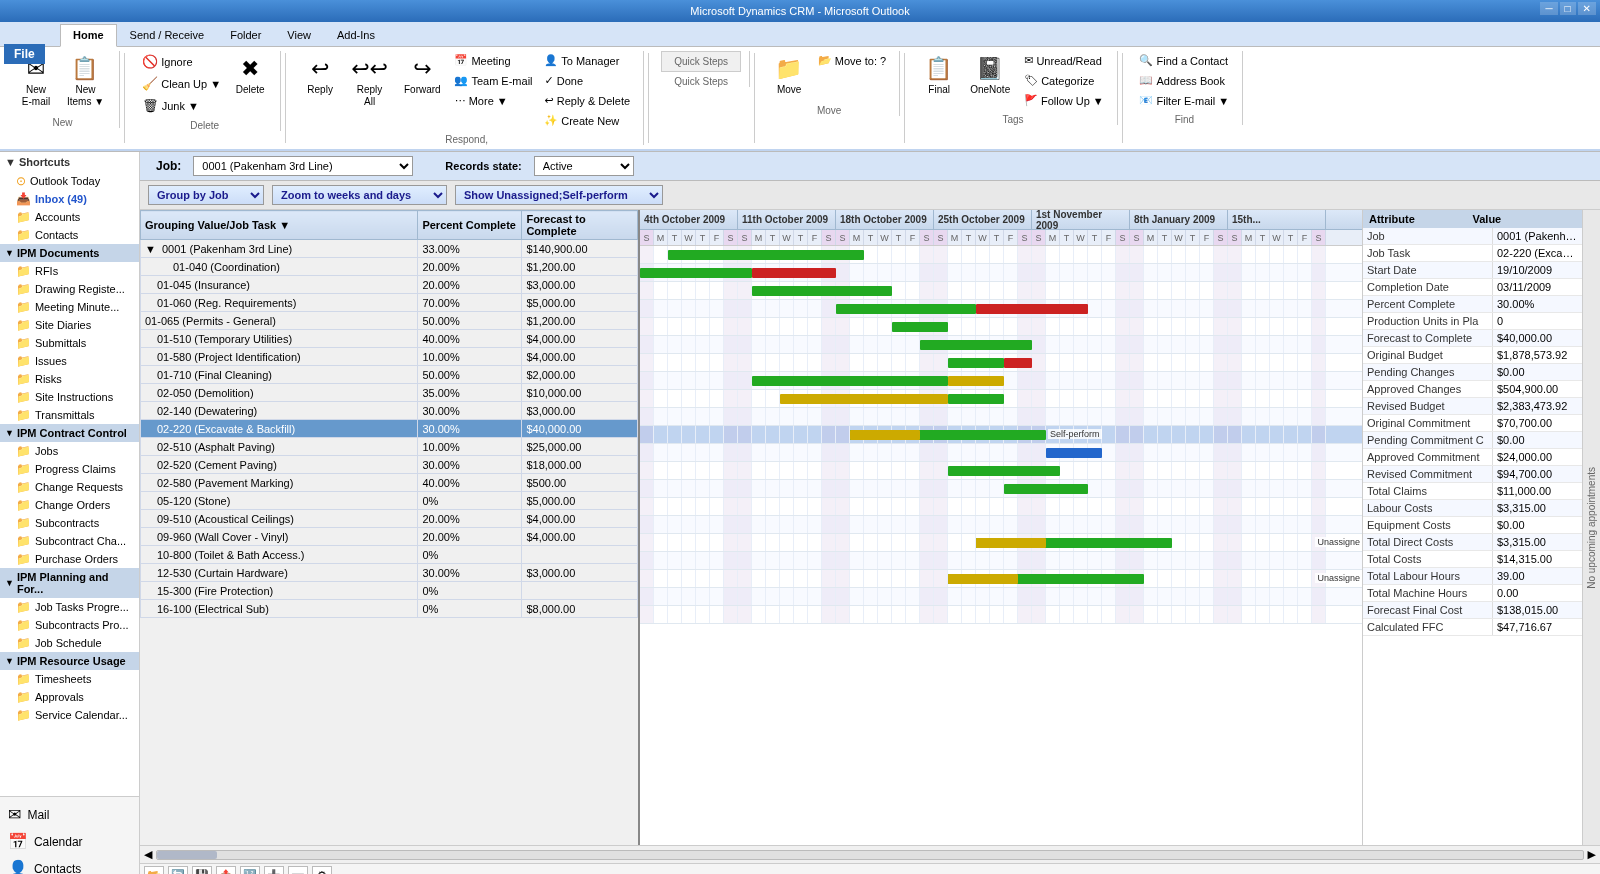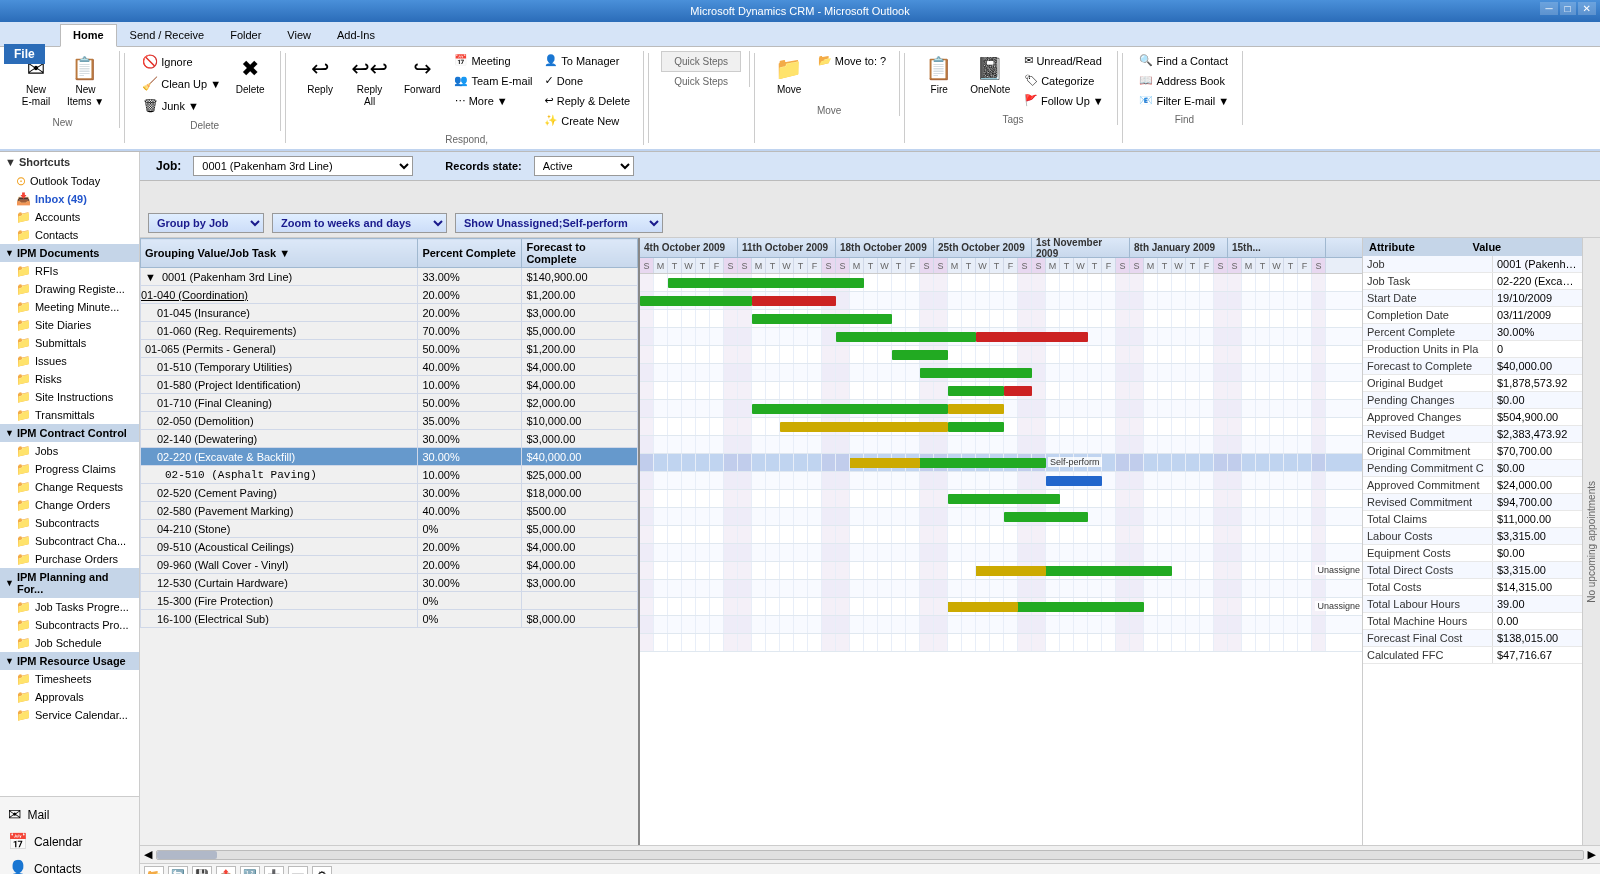--- a/index.html
+++ b/index.html
@@ -50,21 +50,21 @@
 
     
     #job-bar { background: #d6e4f7; padding: 4px 16px; display: flex; align-items: center; gap: 12px; border-bottom: 1px solid #bbb; }
     .job-label { font-weight: bold; font-size: 12px; }
     .job-select { padding: 2px 20px 2px 4px; font-size: 11px; border: 1px solid #999; background: white; width: 220px; }
     .state-label { font-weight: bold; font-size: 11px; margin-left: 20px; }
     .state-select { padding: 2px 20px 2px 4px; font-size: 11px; border: 1px solid #999; background: white; width: 100px; }
 
     
     #filter-bar { display: flex; align-items: center; gap: 8px; padding: 4px 8px; background: #e8e8e8; border-bottom: 1px solid #ccc; }
-    .filter-select { padding: 2px 18px 2px 4px; font-size: 11px; border: 1px solid #999; background: linear-gradient(to bottom, #e0eeff, #ccddf8); color: #1a1a8c; font-weight: bold; margin-top: 28px; }
+    .filter-select { padding: 2px 18px 2px 4px; font-size: 11px; border: 1px solid #999; background: linear-gradient(to bottom, #e0eeff, #ccddf8); color: #1a1a8c; font-weight: bold; }
 
     
     #gantt-container { display: flex; flex: 1; overflow: hidden; }
     #gantt-left { width: 500px; flex-shrink: 0; overflow: hidden; border-right: 2px solid #888; }
     #gantt-right { flex: 1; overflow: hidden; position: relative; }
 
     
     #attr-panel { width: 220px; flex-shrink: 0; background: white; border-left: 1px solid #ccc; overflow-y: auto; font-size: 11px; }
     #attr-panel-header { display: flex; font-weight: bold; background: #c5d5e8; padding: 3px 6px; }
     #attr-panel-header div { flex: 1; }
@@ -209,21 +209,21 @@
         </div>
       </div>
       <div class="ribbon-group-label">Move</div>
     </div>
     <div class="ribbon-separator"></div>
 
     <div class="ribbon-group">
       <div class="ribbon-group-inner">
         <div class="ribbon-btn-large">
           <div class="icon">📋</div>
-          <div class="label">Fire</div>
+          <div class="label">Final</div>
         </div>
         <div class="ribbon-btn-large">
           <div class="icon">📓</div>
           <div class="label">OneNote</div>
         </div>
         <div class="ribbon-small-col">
           <div class="ribbon-btn-small"><span>✉</span>Unread/Read</div>
           <div class="ribbon-btn-small"><span>🏷</span>Categorize</div>
           <div class="ribbon-btn-small"><span>🚩</span>Follow Up ▼</div>
         </div>
@@ -351,21 +351,21 @@
 
             <tr>
     <td style="">
       <span style="cursor:pointer;margin-right:3px;">▼</span>
       0001 (Pakenham 3rd Line)
     </td>
     <td style="">33.00%</td>
     <td style="">$140,900.00</td>
   </tr>
                 <tr>
-    <td style="padding-left:0;text-decoration:underline;">
+    <td style="padding-left:32px;">
       
       01-040 (Coordination)
     </td>
     <td style="">20.00%</td>
     <td style="">$1,200.00</td>
   </tr>
                 <tr>
     <td style="padding-left:16px;">
       
       01-045 (Insurance)
@@ -431,21 +431,21 @@
   </tr>
                 <tr class="selected">
     <td style="padding-left:16px;background:#6699cc;color:white;">
       
       02-220 (Excavate &amp; Backfill)
     </td>
     <td style="background:#6699cc;color:white;">30.00%</td>
     <td style="background:#6699cc;color:white;">$40,000.00</td>
   </tr>
                 <tr>
-    <td style="padding-left:24px;font-family:Liberation Mono, monospace;">
+    <td style="padding-left:16px;">
       
       02-510 (Asphalt Paving)
     </td>
     <td style="">10.00%</td>
     <td style="">$25,000.00</td>
   </tr>
                 <tr>
     <td style="padding-left:16px;margin-top:20px;">
       
       02-520 (Cement Paving)
@@ -457,40 +457,48 @@
     <td style="padding-left:16px;">
       
       02-580 (Pavement Marking)
     </td>
     <td style="">40.00%</td>
     <td style="">$500.00</td>
   </tr>
                 <tr>
     <td style="padding-left:16px;">
       
-      04-210 (Stone)
+      05-120 (Stone)
     </td>
     <td style="">0%</td>
     <td style="">$5,000.00</td>
   </tr>
                 <tr>
     <td style="padding-left:16px;">
       
       09-510 (Acoustical Ceilings)
     </td>
     <td style="">20.00%</td>
     <td style="">$4,000.00</td>
   </tr>
                 <tr>
     <td style="padding-left:16px;">
       
       09-960 (Wall Cover - Vinyl)
     </td>
     <td style="">20.00%</td>
     <td style="">$4,000.00</td>
+  </tr>
+                <tr>
+    <td style="padding-left:16px;">
+      
+      10-800 (Toilet &amp; Bath Access.)
+    </td>
+    <td style="">0%</td>
+    <td style=""></td>
   </tr>
                 <tr>
     <td style="padding-left:16px;">
       
       12-530 (Curtain Hardware)
     </td>
     <td style="">30.00%</td>
     <td style="">$3,000.00</td>
   </tr>
                 <tr>

